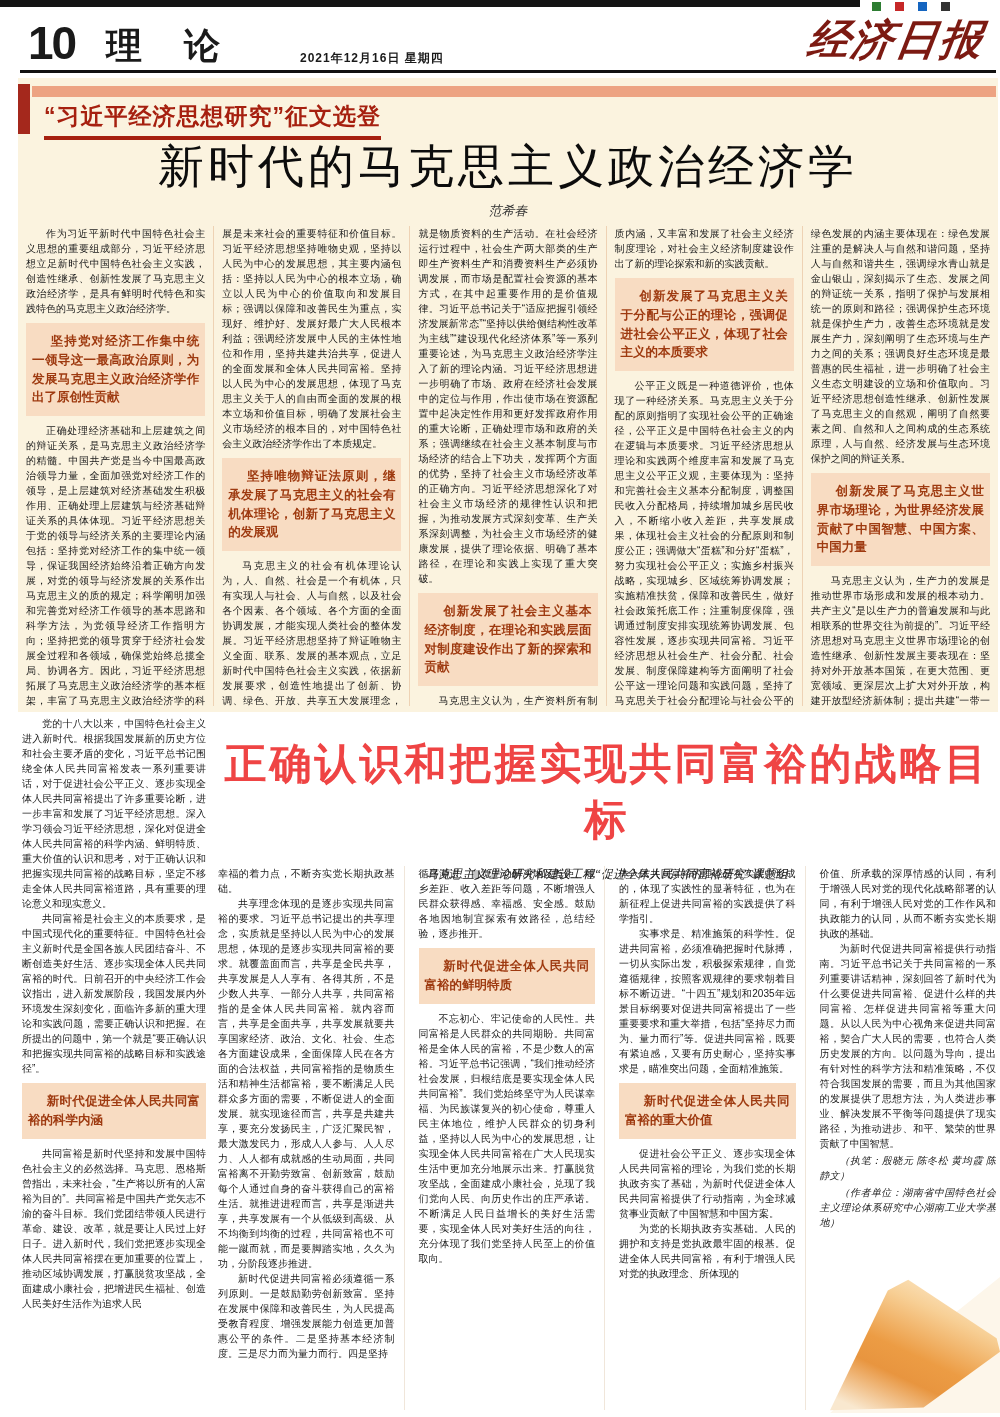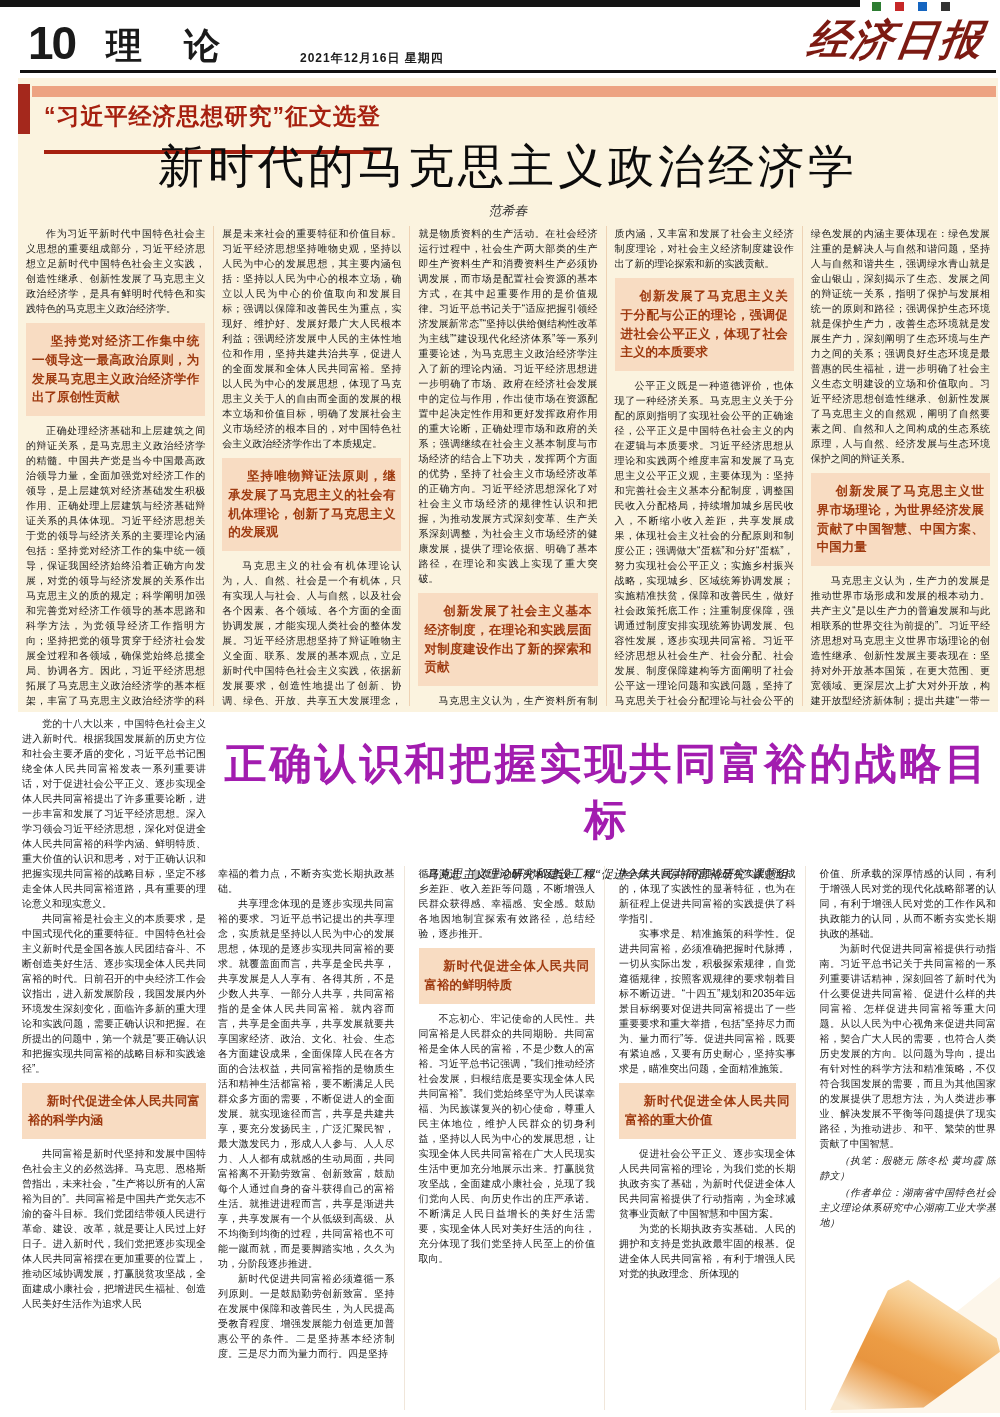--- a/index.html
+++ b/index.html
@@ -16,38 +16,38 @@
   .masthead{position:absolute;right:6px;top:-2px;font-family:"Liberation Serif",serif;
             font-style:italic;font-weight:bold;font-size:42px;color:var(--c-masthead_red,#7c1a12);
             transform:skewX(-8deg);letter-spacing:2px;}
   .hrule{position:absolute;top:70px;left:20px;right:4px;height:3px;background:#111;}
   
   .a1{position:absolute;top:78px;left:18px;width:980px;height:634px;background:var(--c-panel_cream,#fbf3df);}
   .a1 .strip{position:absolute;top:8px;left:14px;right:2px;height:11px;background:var(--c-strip_salmon,#eda382);}
   .a1 .accent{position:absolute;top:6px;left:0;width:12px;height:50px;background:#a4281c;}
   .bannerlabel{position:absolute;top:23px;left:26px;font-size:23px;font-weight:900;
                color:var(--c-banner_red,#a6200f);border-bottom:4px solid var(--c-banner_red,#a6200f);
-               padding-bottom:18px;letter-spacing:1px;}
+               padding-bottom:4px;letter-spacing:1px;}
   .a1title{position:absolute;top:58px;left:0;width:100%;text-align:center;font-size:46px;
            font-weight:400;letter-spacing:4px;color:#0c0c0c;}
   .a1author{position:absolute;top:124px;left:0;width:100%;text-align:center;font-size:13px;
             font-family:"Liberation Serif",serif;font-style:italic;color:#333;}
   .a1cols{position:absolute;top:148px;left:8px;right:8px;height:480px;display:flex;}
   
   .col{flex:1;min-width:0;overflow:hidden;font-size:10px;line-height:15px;text-align:justify;}
   .a1cols .col + .col{border-left:1px solid #eed2b4;margin-left:8px;padding-left:8px;}
   .para{text-indent:2em;margin:0;}
   .para.noind{text-indent:0;}
   .subhead{background:var(--c-subhead_bg,#f8dcc2);color:var(--c-subhead_text,#9e3a10);
            font-weight:bold;font-size:12.5px;line-height:1.5;padding:9px 6px;margin:7px 0;text-indent:1.5em;}
   .note{text-indent:2em;font-family:"Liberation Serif",serif;font-style:italic;margin-top:2px;}
   
   .a2left{position:absolute;top:716px;left:22px;width:184px;height:694px;}
   .a2head{position:absolute;top:736px;left:218px;width:778px;text-align:center;}
-  .a2title{font-size:42px;font-weight:900;letter-spacing:3px;color:#a21caf;}
+  .a2title{font-size:42px;font-weight:900;letter-spacing:3px;color:#ef4444;}
   .a2byline{margin-top:18px;font-size:12px;font-family:"Liberation Serif",serif;font-style:italic;color:#222;}
   .a2cols{position:absolute;top:866px;left:218px;width:778px;height:544px;display:flex;}
   .a2cols .col + .col{border-left:1px solid #f0e6da;margin-left:9px;padding-left:14px;}
   
   .curl{position:absolute;right:0;bottom:4px;width:170px;height:136px;pointer-events:none;}
   .curl .back{position:absolute;inset:0;background:#fdf6ea;
               clip-path:polygon(100% 0,0 100%,100% 100%);}
   .curl .cone{position:absolute;inset:0;
               background:linear-gradient(205deg,#fef3df 5%,#f7cf95 30%,#ec9c44 55%,#e8953f 68%,#f9e8cf 92%);
               clip-path:polygon(46% 2%,34% 10%,0% 98%,55% 96%,100% 55%,98% 45%);}

